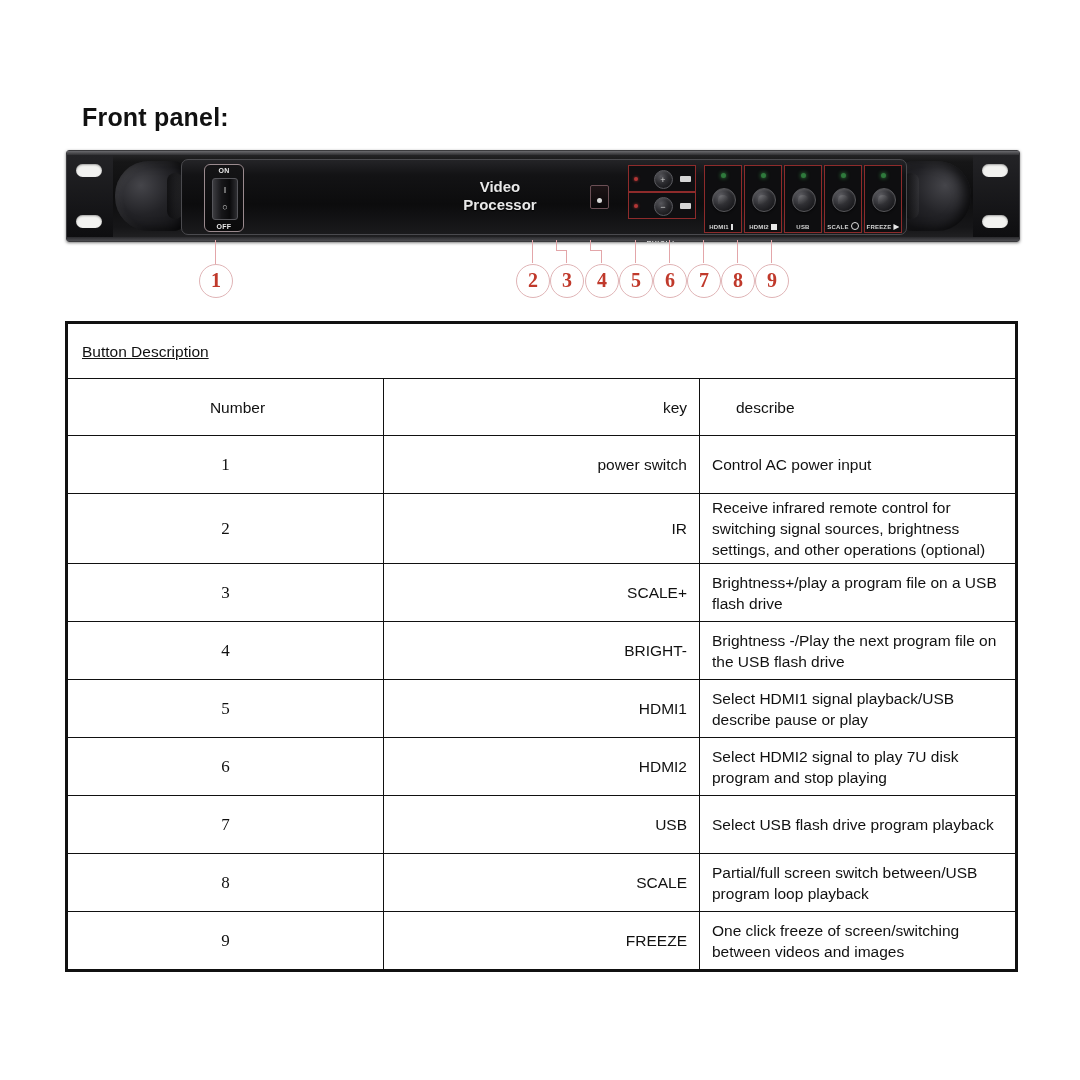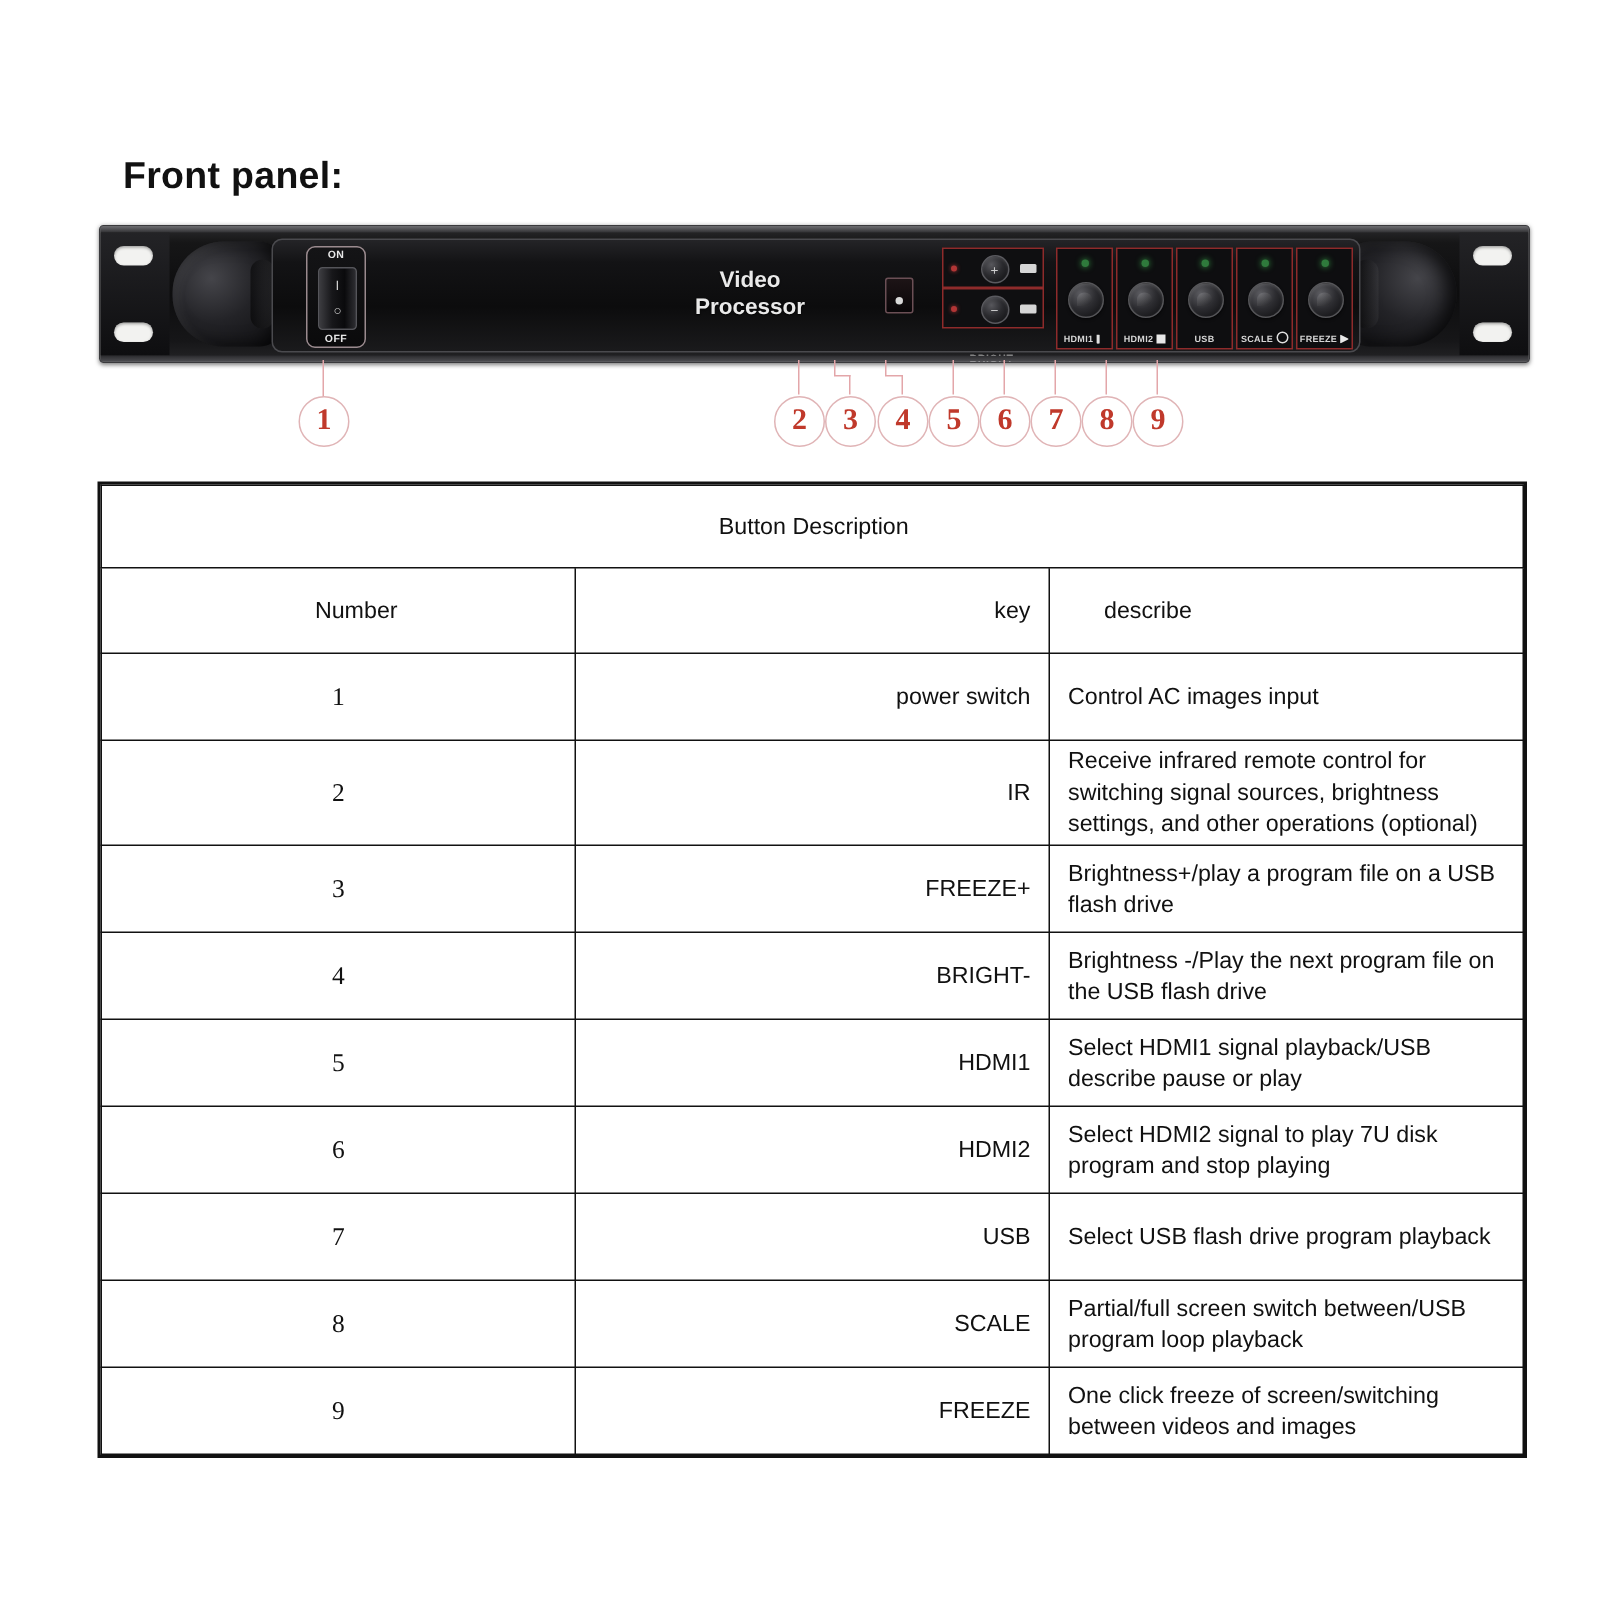--- a/index.html
+++ b/index.html
@@ -358,22 +358,23 @@
     font-size: 15.5px;
     color: #111;
     vertical-align: middle;
     line-height: 21px;
   }
   td.c-num  { width: 116px; text-align: center; }
   td.c-key  { width: 116px; text-align: right; }
   td.c-desc { text-align: left; }
   tr.title-row td {
     height: 54px;
-    text-align: center;
+    text-align: left;
     padding-left: 14px;
+    text-decoration: underline;
   }
   tr.head-row td { height: 56px; padding-left: 36px; }
   tr.body-row td { height: 57px; }
   tr.body-row.tall td { height: 69px; }
   td.c-num span.numval {
     font-family: "Liberation Serif", serif;
     font-size: 17px;
   }
 </style>
 </head>
@@ -516,32 +517,32 @@
       </tr>
       <tr class="head-row">
         <td class="c-num">Number</td>
         <td class="c-key">key</td>
         <td class="c-desc">describe</td>
       </tr>
 
       <tr class="body-row">
         <td class="c-num"><span class="numval">1</span></td>
         <td class="c-key">power switch</td>
-        <td class="c-desc">Control AC images input</td>
+        <td class="c-desc">Control AC power input</td>
       </tr>
 
       <tr class="body-row tall">
         <td class="c-num"><span class="numval">2</span></td>
         <td class="c-key">IR</td>
         <td class="c-desc">Receive infrared remote control for switching signal sources, brightness settings, and other operations (optional)</td>
       </tr>
 
       <tr class="body-row">
         <td class="c-num"><span class="numval">3</span></td>
-        <td class="c-key">FREEZE+</td>
+        <td class="c-key">SCALE+</td>
         <td class="c-desc">Brightness+/play a program file on a USB flash drive</td>
       </tr>
 
       <tr class="body-row">
         <td class="c-num"><span class="numval">4</span></td>
         <td class="c-key">BRIGHT-</td>
         <td class="c-desc">Brightness -/Play the next program file on the USB flash drive</td>
       </tr>
 
       <tr class="body-row">

